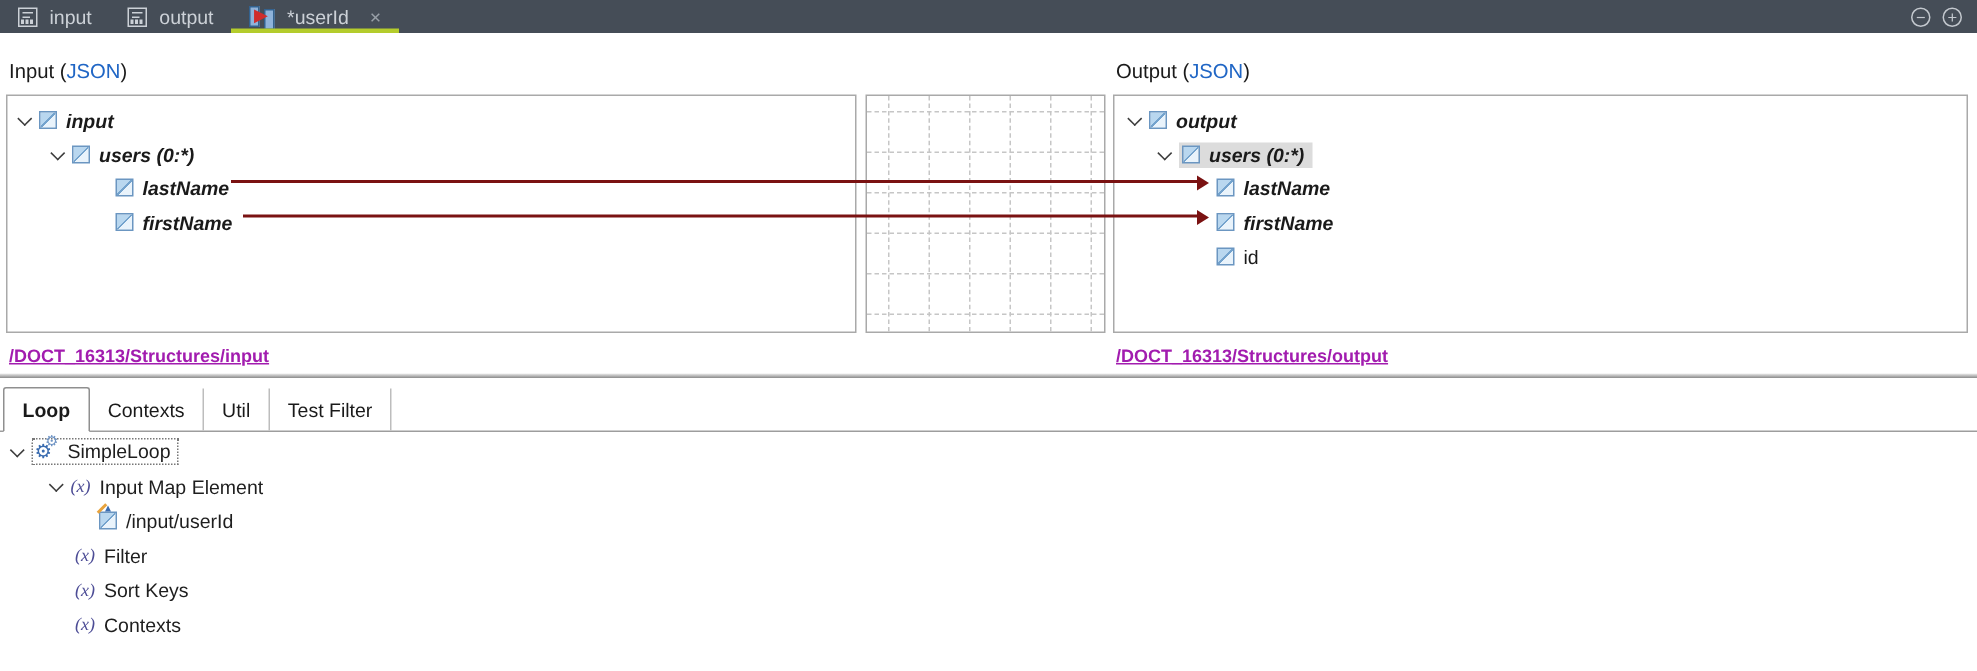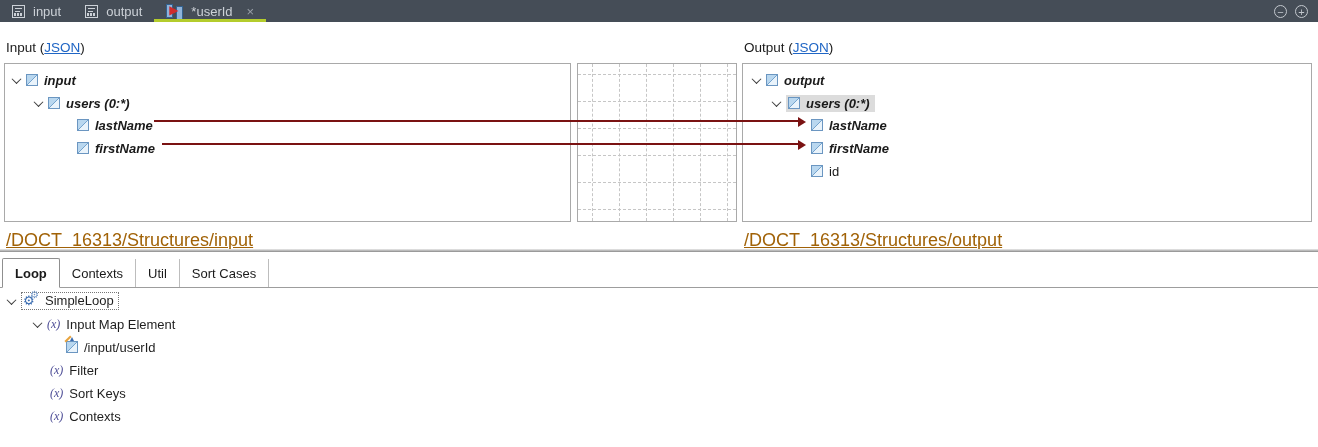--- a/index.html
+++ b/index.html
@@ -27,22 +27,22 @@
   .si-b3{left:7px;bottom:1px;width:2px;height:3px;}
   
   .map-icon{width:17px;height:14px;position:relative;flex:none;}
   .mi-doc{position:absolute;width:5px;height:12px;background:#8fb3da;border:1px solid #33628f;top:0;}
   .mi-d1{left:0;}
   .mi-d2{right:0;top:2px;}
   .mi-arrow{position:absolute;left:3px;top:-1px;color:#cf2c2c;font-size:12px;line-height:14px;}
 
   
   .hdr{position:absolute;top:40px;font-size:13.5px;}
-  .jlink{color:#2066c5;text-decoration:underline;cursor:pointer;}
-  .slink{position:absolute;top:230px;font-size:18px;color:#a16207;text-decoration:underline;cursor:pointer;}
+  .jlink{color:#2066c5;cursor:pointer;}
+  .slink{position:absolute;top:230px;font-size:12px;color:#a21caf;text-decoration:underline;cursor:pointer;font-weight:bold;}
 
   
   .panel{position:absolute;top:63px;height:159px;border:1px solid #a9a9a9;background:#fff;box-sizing:border-box;}
   .trow{position:absolute;height:20px;display:flex;align-items:center;gap:6px;font-size:13px;}
   .bi{font-weight:bold;font-style:italic;}
   .chev{width:6px;height:6px;border-right:1.4px solid #3c3c3c;border-bottom:1.4px solid #3c3c3c;
         transform:rotate(45deg) translate(-1px,-1px);flex:none;}
   .el-icon{width:12px;height:12px;box-sizing:border-box;border:1px solid #6b96c1;flex:none;position:relative;
            background:linear-gradient(135deg,#b9d7ef 46%,#74a3cd 46%,#74a3cd 54%,#e9f3fb 54%);}
   .sel-wrap{display:inline-flex;align-items:center;gap:6px;background:#dcdcdc;padding:1px 5px 1px 2px;}
@@ -197,21 +197,21 @@
 
 <a class="slink" style="left:6px;">/DOCT_16313/Structures/input</a>
 <a class="slink" style="left:744px;">/DOCT_16313/Structures/output</a>
 
 <div class="sash"></div>
 
 <div class="btabs">
   <div class="btab active"><span>Loop</span></div>
   <div class="btab"><span>Contexts</span></div>
   <div class="btab"><span>Util</span></div>
-  <div class="btab"><span>Sort Cases</span></div>
+  <div class="btab"><span>Test Filter</span></div>
 </div>
 
 <div class="btree">
   <div class="btrow" style="top:0px;left:8px;">
     <span class="chev"></span>
     <span class="focus-wrap">
       <span class="gear-icon">
           <span class="g1">⚙</span>
           <span class="g2">⚙</span>
         </span>

